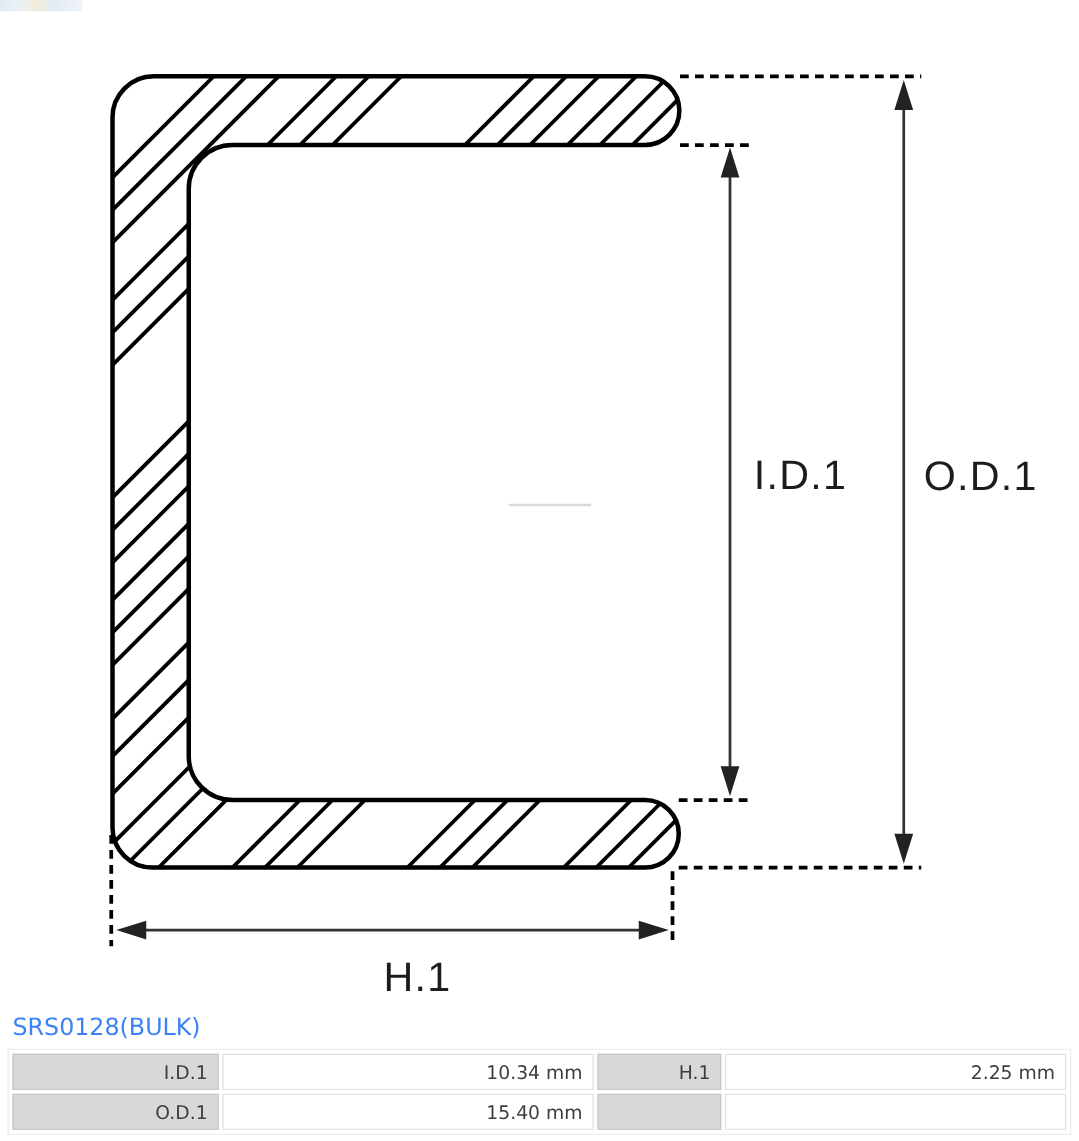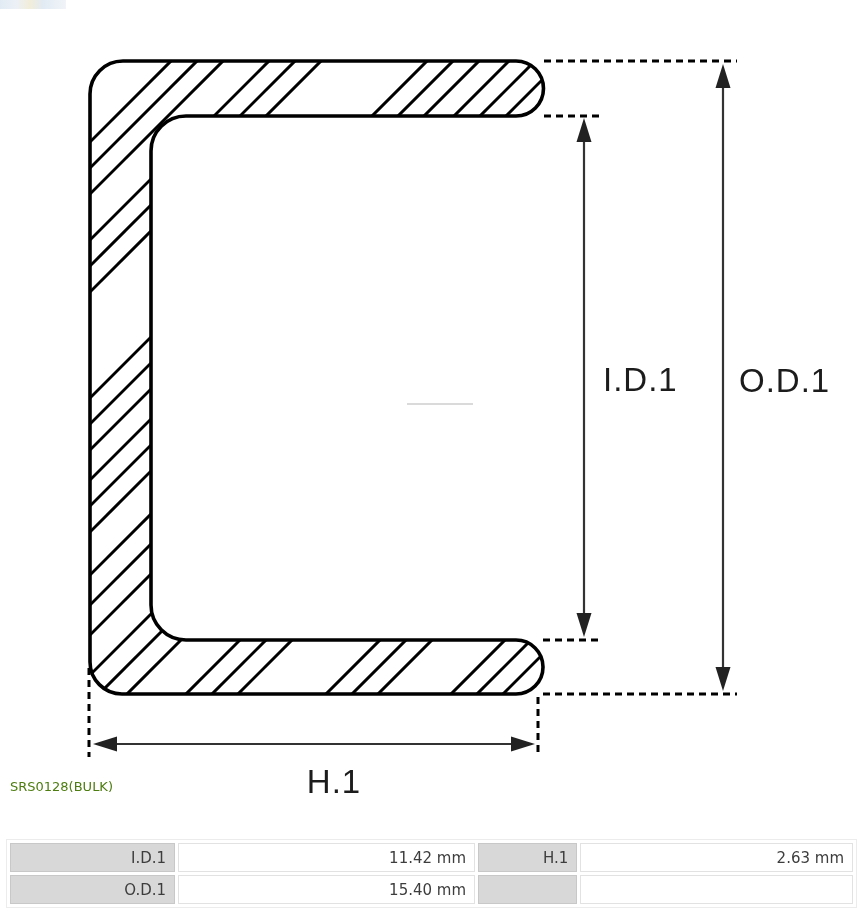--- a/index.html
+++ b/index.html
@@ -14,22 +14,22 @@
 
   .ring{fill:#ffffff;stroke:#000000;stroke-width:3.6;stroke-linejoin:round;}
   .hatch line{stroke:#000000;stroke-width:3;}
   .dash{stroke:#000000;stroke-width:3;stroke-dasharray:7 5;fill:none;}
   .dim{stroke:#333333;stroke-width:2.2;fill:none;}
   .head{fill:#222222;stroke:none;}
   .dimlabel{font-family:"Liberation Sans",sans-serif;font-size:33px;
             letter-spacing:1px;fill:#1c1c1c;}
   .wmark{stroke:#dadada;stroke-width:2;}
 
-  .code{position:absolute;left:10px;top:776px;font-size:13px;line-height:22px;
-        color:#4d7c0f;}
+  .code{position:absolute;left:10px;top:811px;font-size:19px;line-height:22px;
+        color:#3b82f6;}
 
   .spec-wrap{position:absolute;left:6px;top:839px;width:851px;}
   table.spec{width:100%;border-collapse:separate;border-spacing:3px;
              border:1px solid #ececec;}
   table.spec td{height:25px;padding:1px 8px;font-size:15px;color:#3d3d3d;
                 text-align:right;vertical-align:middle;white-space:nowrap;}
   td.k{background:#d8d8d8;border:1px solid #c8c8c8;}
   td.v{background:#ffffff;border:1px solid #e2e2e2;}
 </style>
 </head>
@@ -116,23 +116,23 @@
   <table class="spec">
     <colgroup>
       <col style="width:19.8%">
         <col style="width:35.6%">
       <col style="width:11.9%">
         <col style="width:32.7%">
     </colgroup>
     <tbody>
       <tr>
         <td class="k">I.D.1</td>
-        <td class="v">11.42 mm</td>
+        <td class="v">10.34 mm</td>
         <td class="k">H.1</td>
-        <td class="v">2.63 mm</td>
+        <td class="v">2.25 mm</td>
       </tr>
       <tr>
         <td class="k">O.D.1</td>
         <td class="v">15.40 mm</td>
         <td class="k"></td>
         <td class="v"></td>
       </tr>
     </tbody>
   </table>
 </div>

